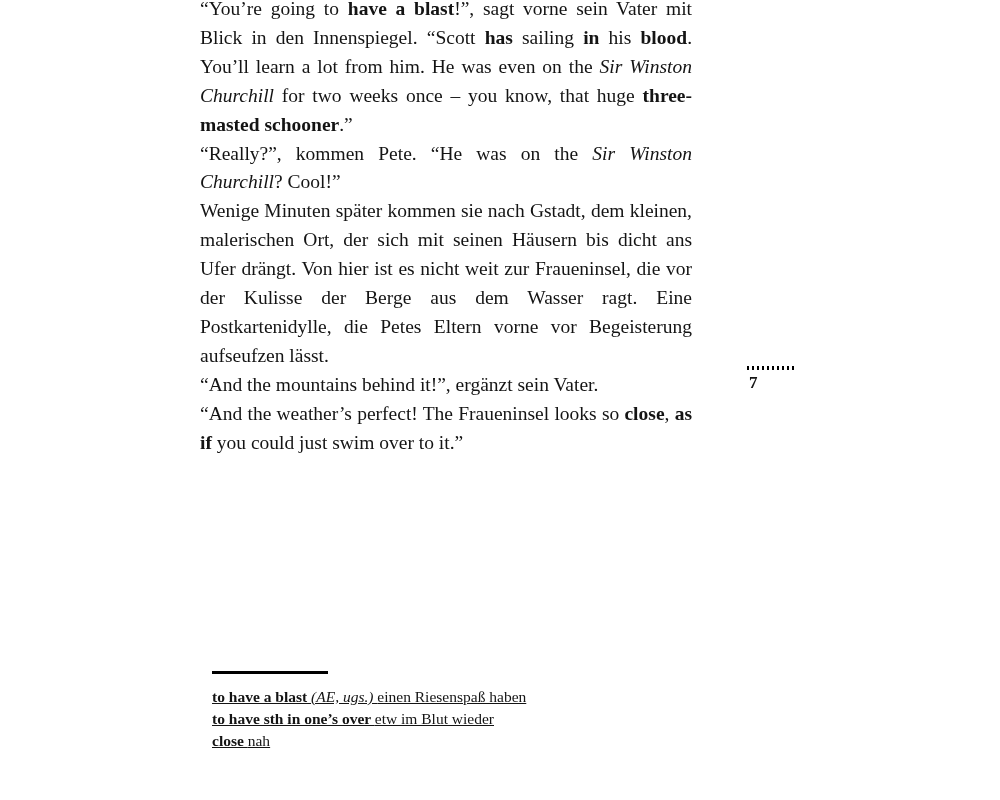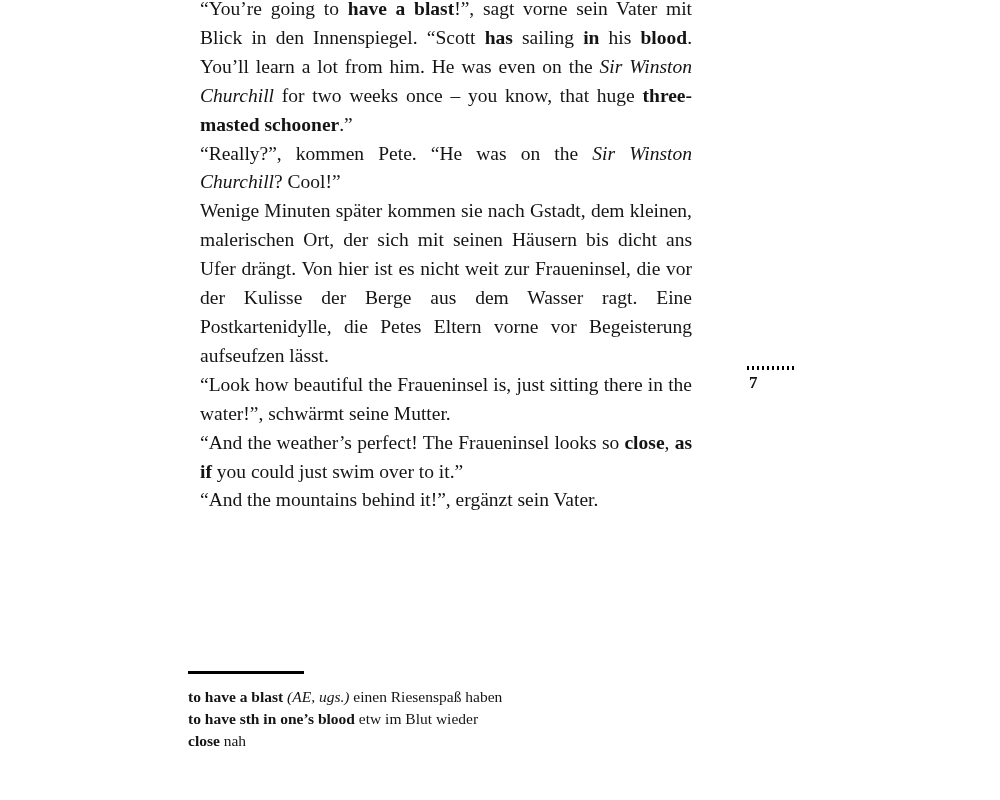--- a/index.html
+++ b/index.html
@@ -40,51 +40,51 @@
   .page-number {
     font-weight: bold;
     font-size: 17px;
     margin-top: 3px;
     margin-left: 2px;
     letter-spacing: 0.5px;
   }
 
   .footnotes {
     position: absolute;
-    left: 188px;
+    left: 212px;
     top: 671px;
     width: 500px;
     font-size: 15.5px;
     line-height: 22px;
+    text-decoration: underline;
   }
   .footnote-rule {
     width: 116px;
     height: 0;
     border-top: 3px solid #000;
     margin-bottom: 12px;
   }
   .footnote-line { white-space: nowrap; }
 </style>
 </head>
 <body>
 
 <div class="main-text">
     <p><span>“You’re going to </span><span class="seg-b">have a blast</span><span>!”, sagt vorne sein Vater mit Blick in den Innenspiegel. “Scott </span><span class="seg-b">has</span><span> sailing </span><span class="seg-b">in</span><span> his </span><span class="seg-b">blood</span><span>. You’ll learn a lot from him. He was even on the </span><span class="seg-i">Sir Winston Churchill</span><span> for two weeks once – you know, that huge </span><span class="seg-b">three-masted schooner</span><span>.”</span></p>
     <p><span>“Really?”, kommen Pete. “He was on the </span><span class="seg-i">Sir Winston Churchill</span><span>? Cool!”</span></p>
     <p><span>Wenige Minuten später kommen sie nach Gstadt, dem kleinen, malerischen Ort, der sich mit seinen Häusern bis dicht ans Ufer drängt. Von hier ist es nicht weit zur Fraueninsel, die vor der Kulisse der Berge aus dem Wasser ragt. Eine Postkartenidylle, die Petes Eltern vorne vor Begeisterung aufseufzen lässt.</span></p>
-    <p><span>“Look how beautiful the Fraueninsel is, just sitting there in the water!”, schwärmt seine Mutter.</span></p>
+    <p><span>“And the mountains behind it!”, ergänzt sein Vater.</span></p>
     <p><span>“And the weather’s perfect! The Fraueninsel looks so </span><span class="seg-b">close</span><span>, </span><span class="seg-b">as if</span><span> you could just swim over to it.”</span></p>
-    <p><span>“And the mountains behind it!”, ergänzt sein Vater.</span></p>
   </div>
 
 <div class="page-marker">
   <div class="dotted-rule"></div>
   <div class="page-number">7</div>
 </div>
 
 <div class="footnotes">
   <div class="footnote-rule"></div>
   <div>
       <div class="footnote-line"><span class="seg-b">to have a blast </span><span class="seg-i">(AE, ugs.) </span><span>einen Riesenspaß haben</span></div>
-      <div class="footnote-line"><span class="seg-b">to have sth in one’s blood </span><span>etw im Blut wieder</span></div>
+      <div class="footnote-line"><span class="seg-b">to have sth in one’s over </span><span>etw im Blut wieder</span></div>
       <div class="footnote-line"><span class="seg-b">close </span><span>nah</span></div>
     </div>
 </div>
 
 </body></html>

